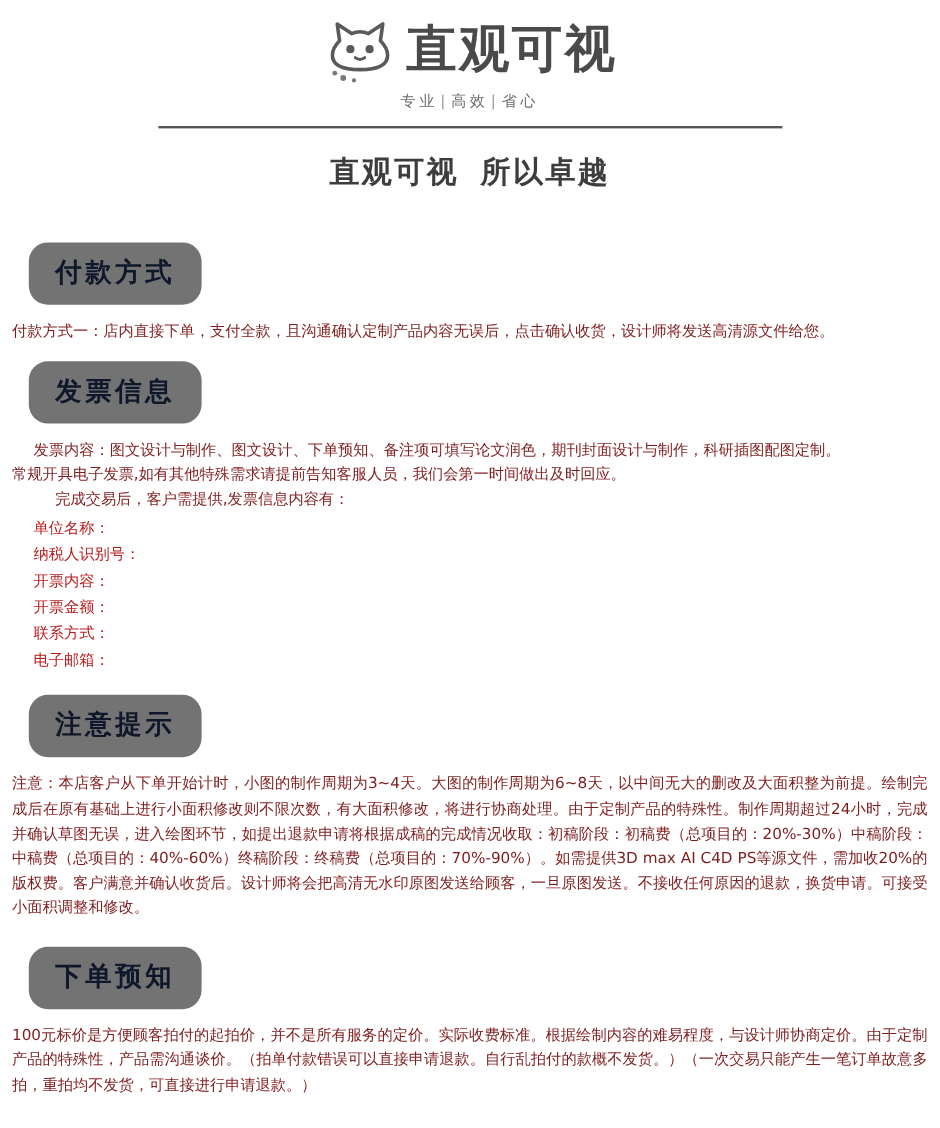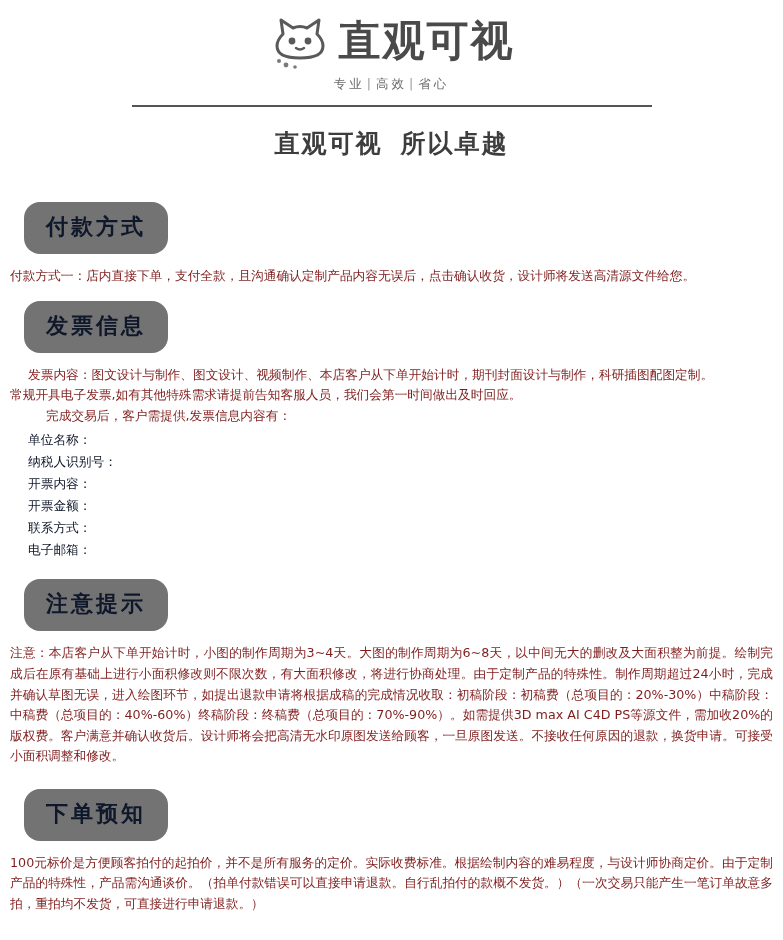--- a/index.html
+++ b/index.html
@@ -110,21 +110,21 @@
   .sec { margin-top: 14px; }
   .sec-body { margin-top: 12px; }
 
   .invoice-fields {
     padding-left: 18px;
     margin-top: 4px;
   }
   .invoice-fields div {
     font-size: 12.7px;
     line-height: 1.72;
-    color: #0f172a;
+    color: #b91c1c;
     font-family: Liberation Mono, monospace;
   }
 
   .justify {
     text-align: justify;
   }
 </style>
 </head>
 <body>
 
@@ -165,21 +165,21 @@
     <div class="sec-body pad">
       <div class="body-text">付款方式一：店内直接下单，支付全款，且沟通确认定制产品内容无误后，点击确认收货，设计师将发送高清源文件给您。</div>
     </div>
   </div>
 
   <div class="sec" style="margin-top:14px;">
     <div class="pill-wrap">
       <span class="pill">发票信息</span>
     </div>
     <div class="sec-body pad">
-      <div class="body-text indent2">发票内容：图文设计与制作、图文设计、视频制作、本店客户从下单开始计时，期刊封面设计与制作，科研插图配图定制。</div>
+      <div class="body-text indent2">发票内容：图文设计与制作、图文设计、下单预知、备注项可填写论文润色，期刊封面设计与制作，科研插图配图定制。</div>
       <div class="body-text">常规开具电子发票,如有其他特殊需求请提前告知客服人员，我们会第一时间做出及时回应。</div>
       <div class="body-text indent3">完成交易后，客户需提供,发票信息内容有：</div>
       <div class="invoice-fields">
         <div>单位名称：</div>
         <div>纳税人识别号：</div>
         <div>开票内容：</div>
         <div>开票金额：</div>
         <div>联系方式：</div>
         <div>电子邮箱：</div>
       </div>

